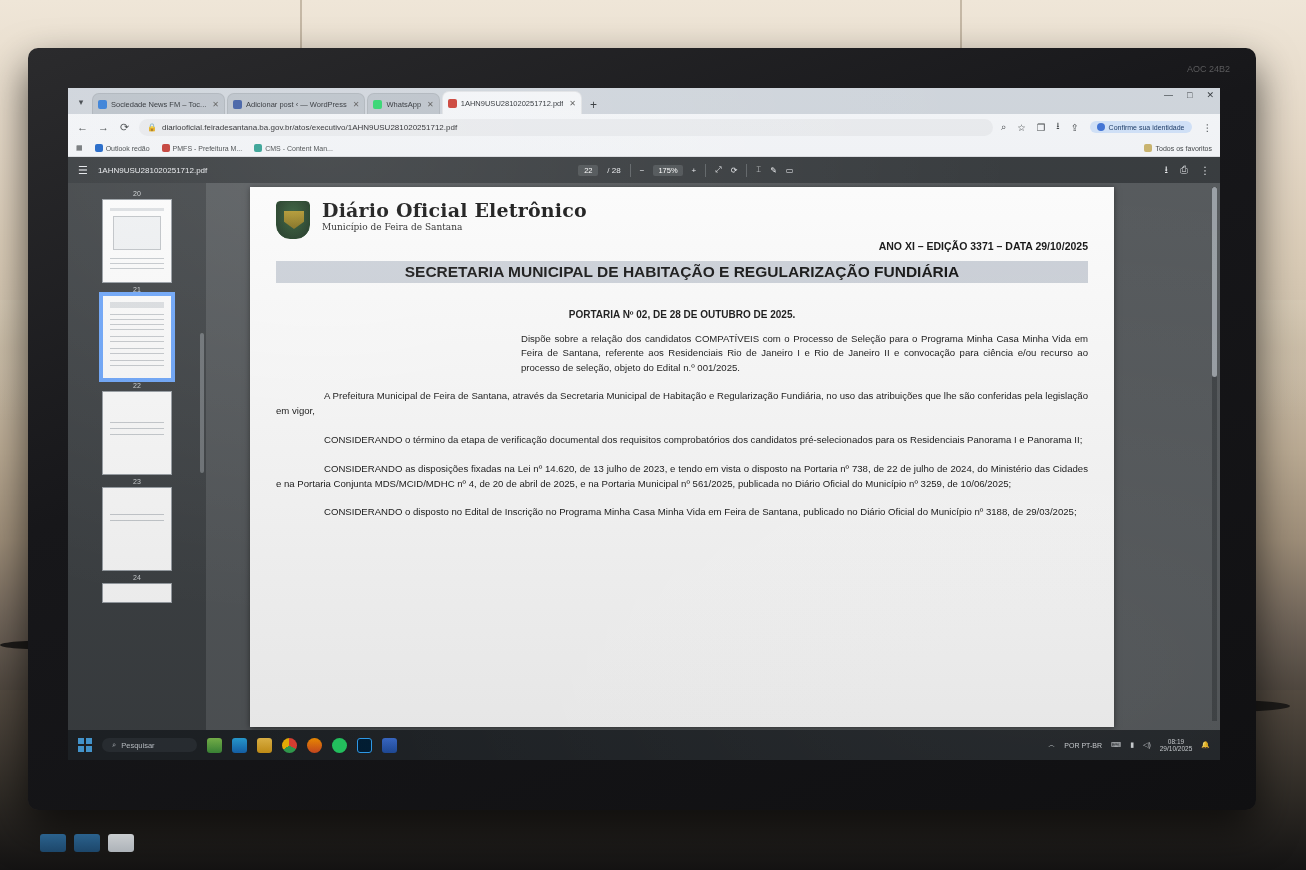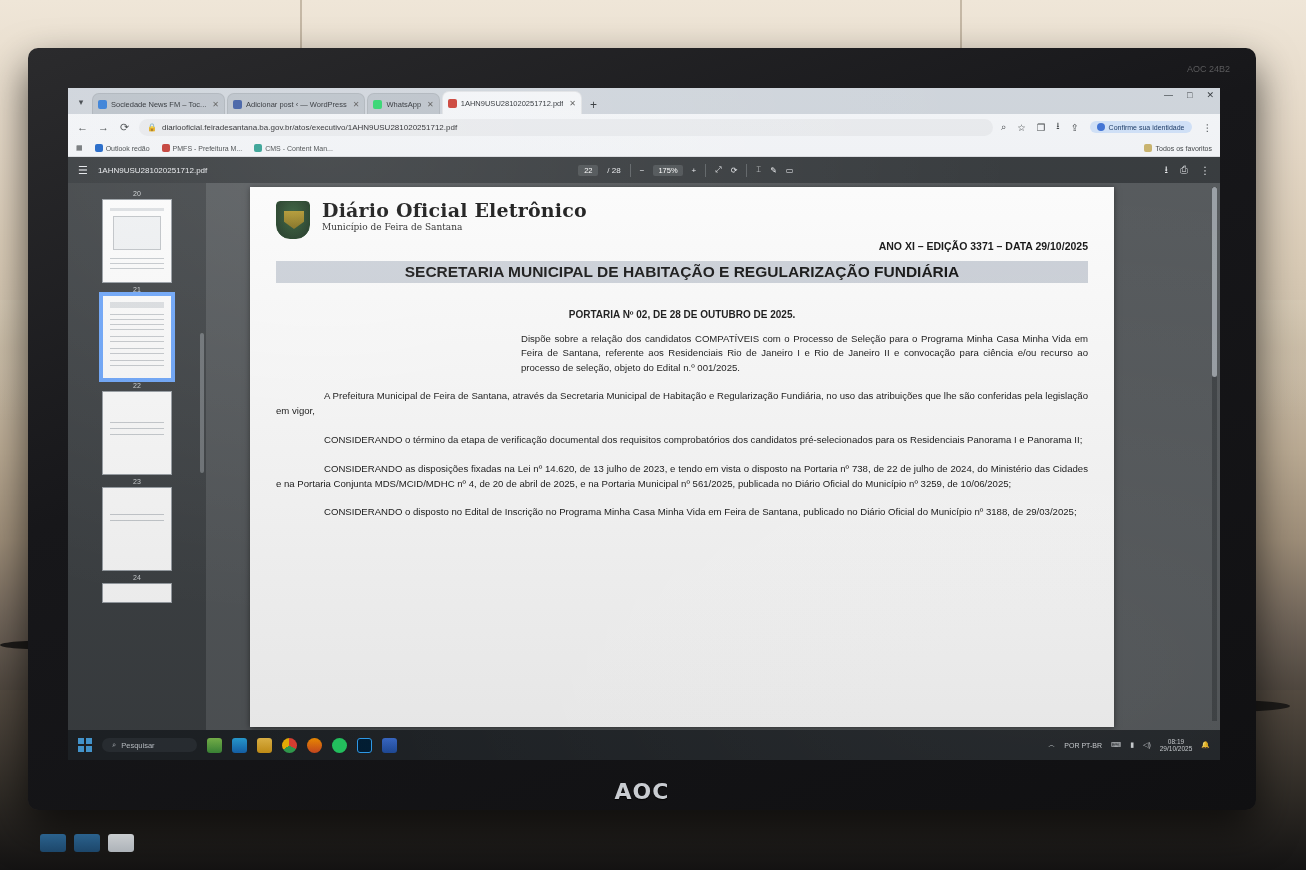--- a/index.html
+++ b/index.html
@@ -496,15 +496,14 @@
 
       <div id="sheen"></div>
     </div>
 
     <div class="osd">
       <div></div>
       <div></div>
       <div class="light"></div>
     </div>
 
-    <div class="brand">AOC</div>
   </div>
 </div>
 
 </body></html>

